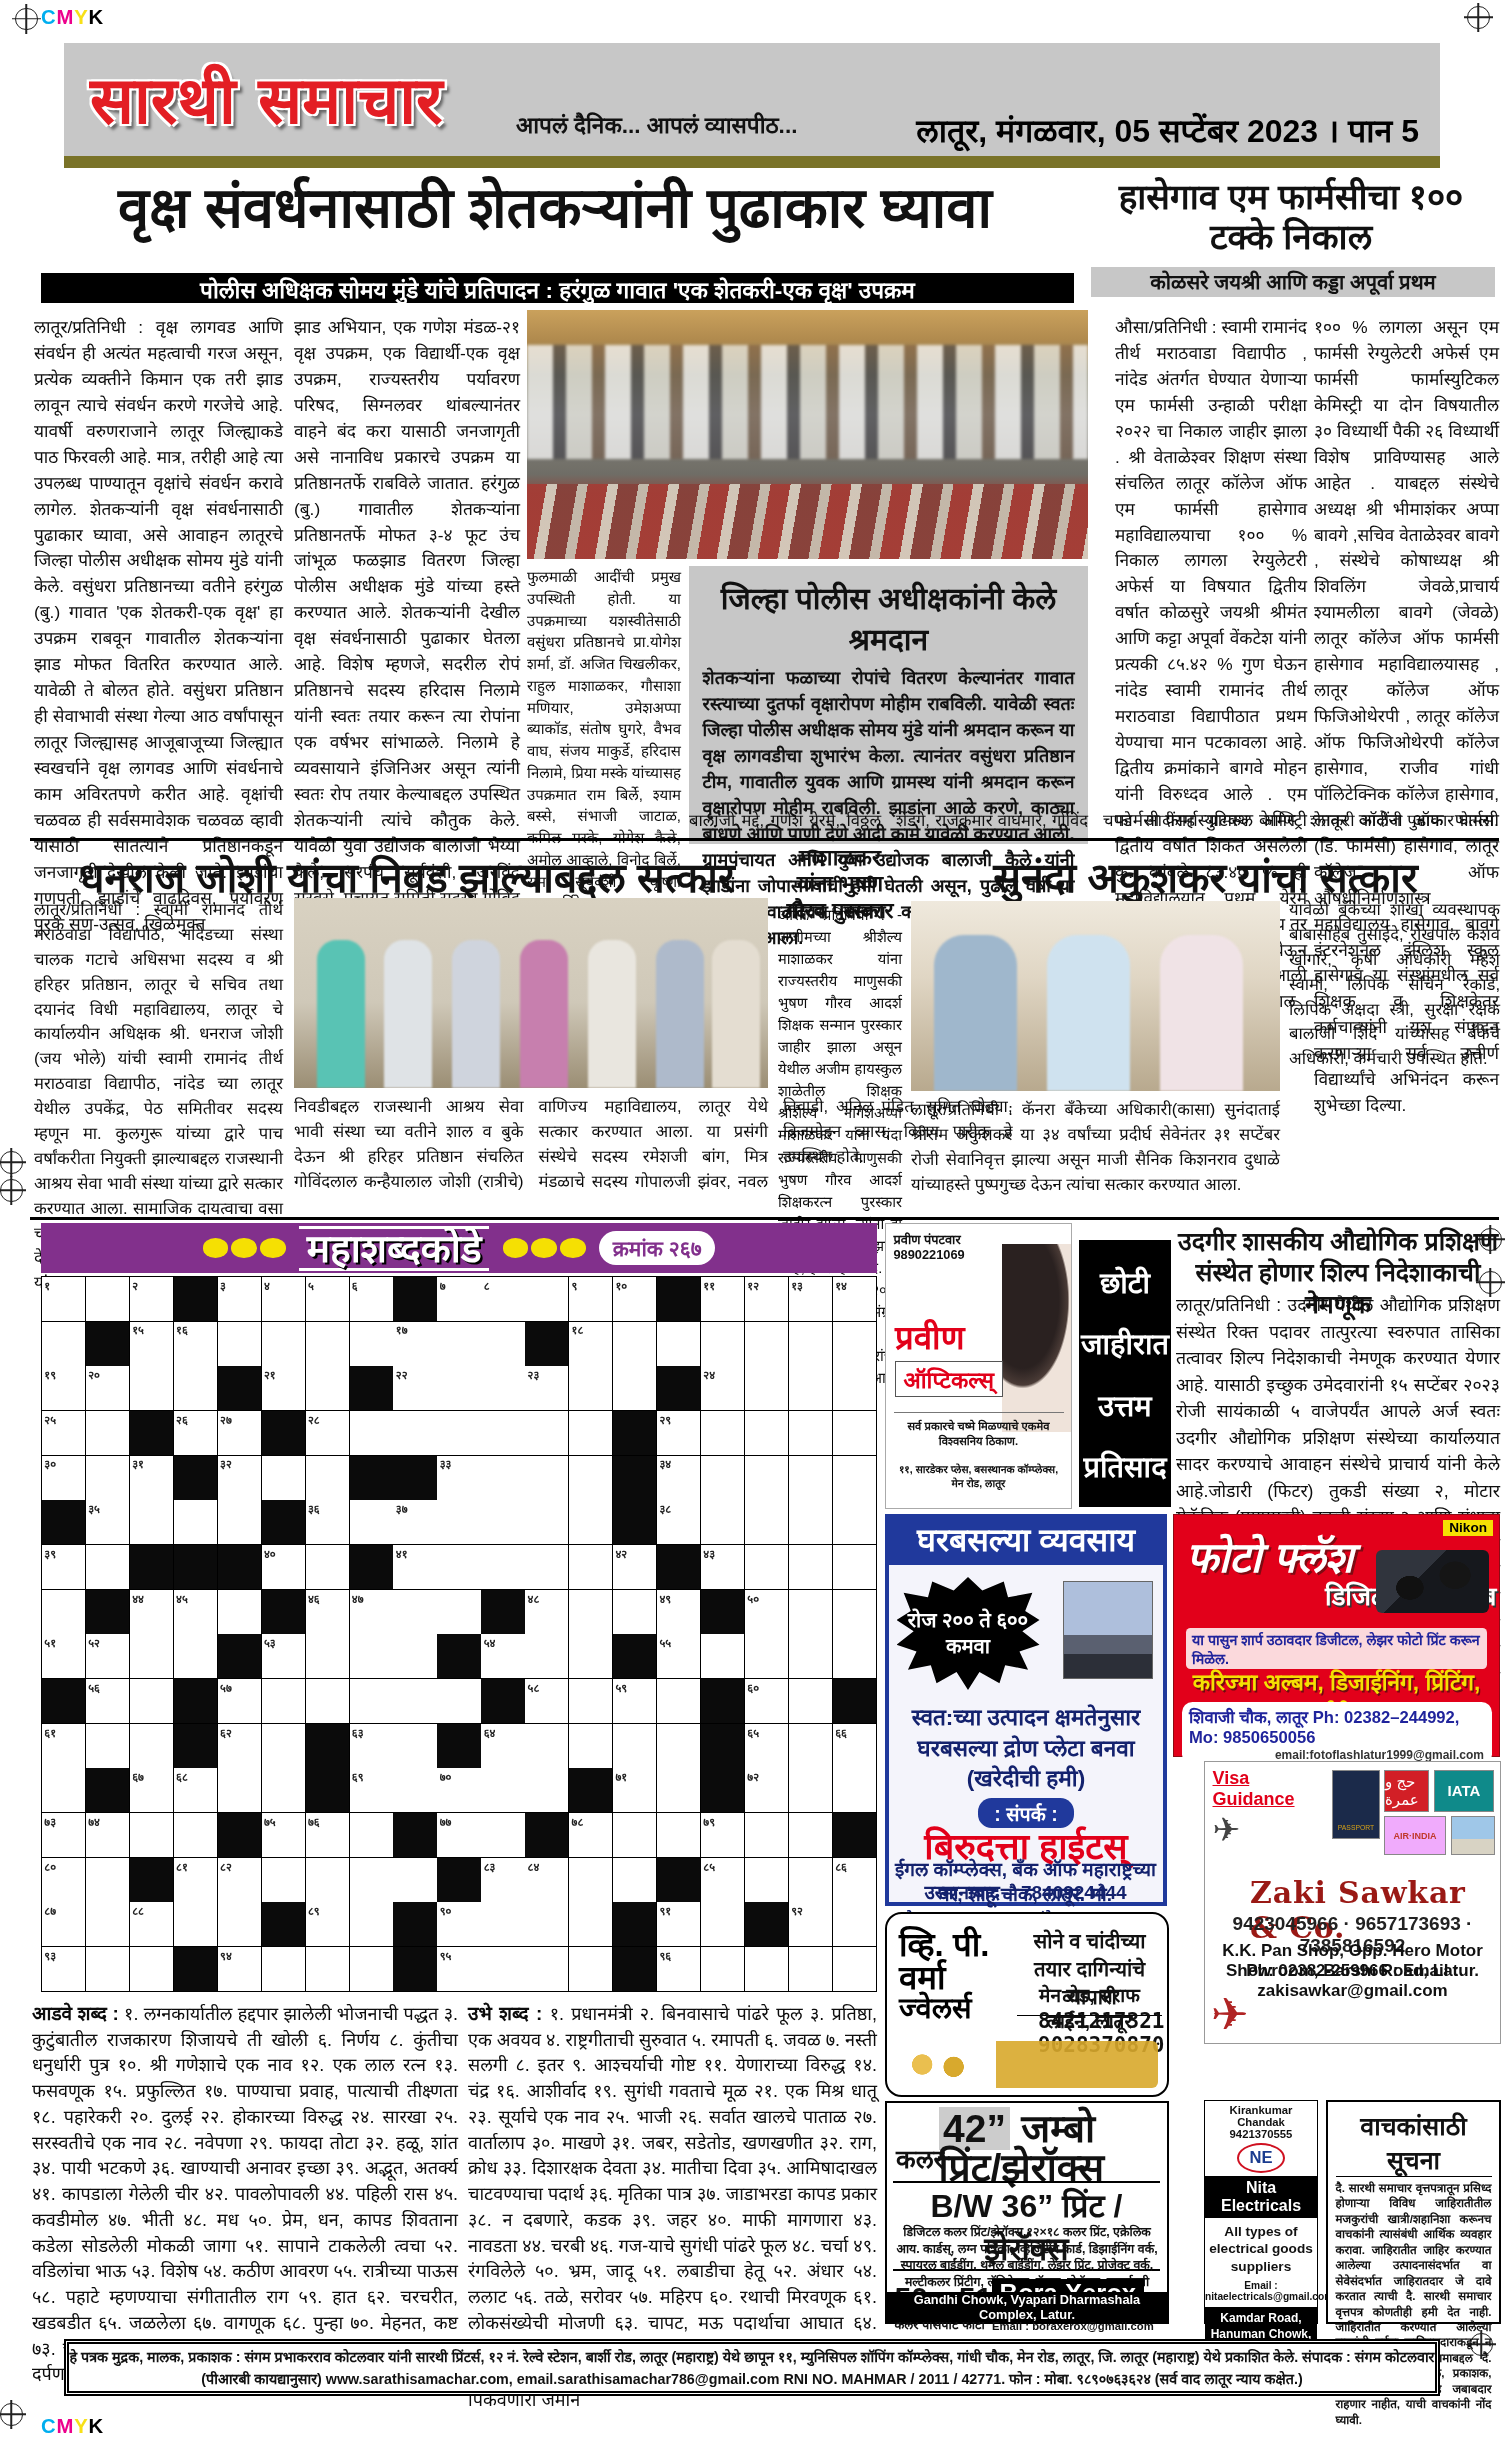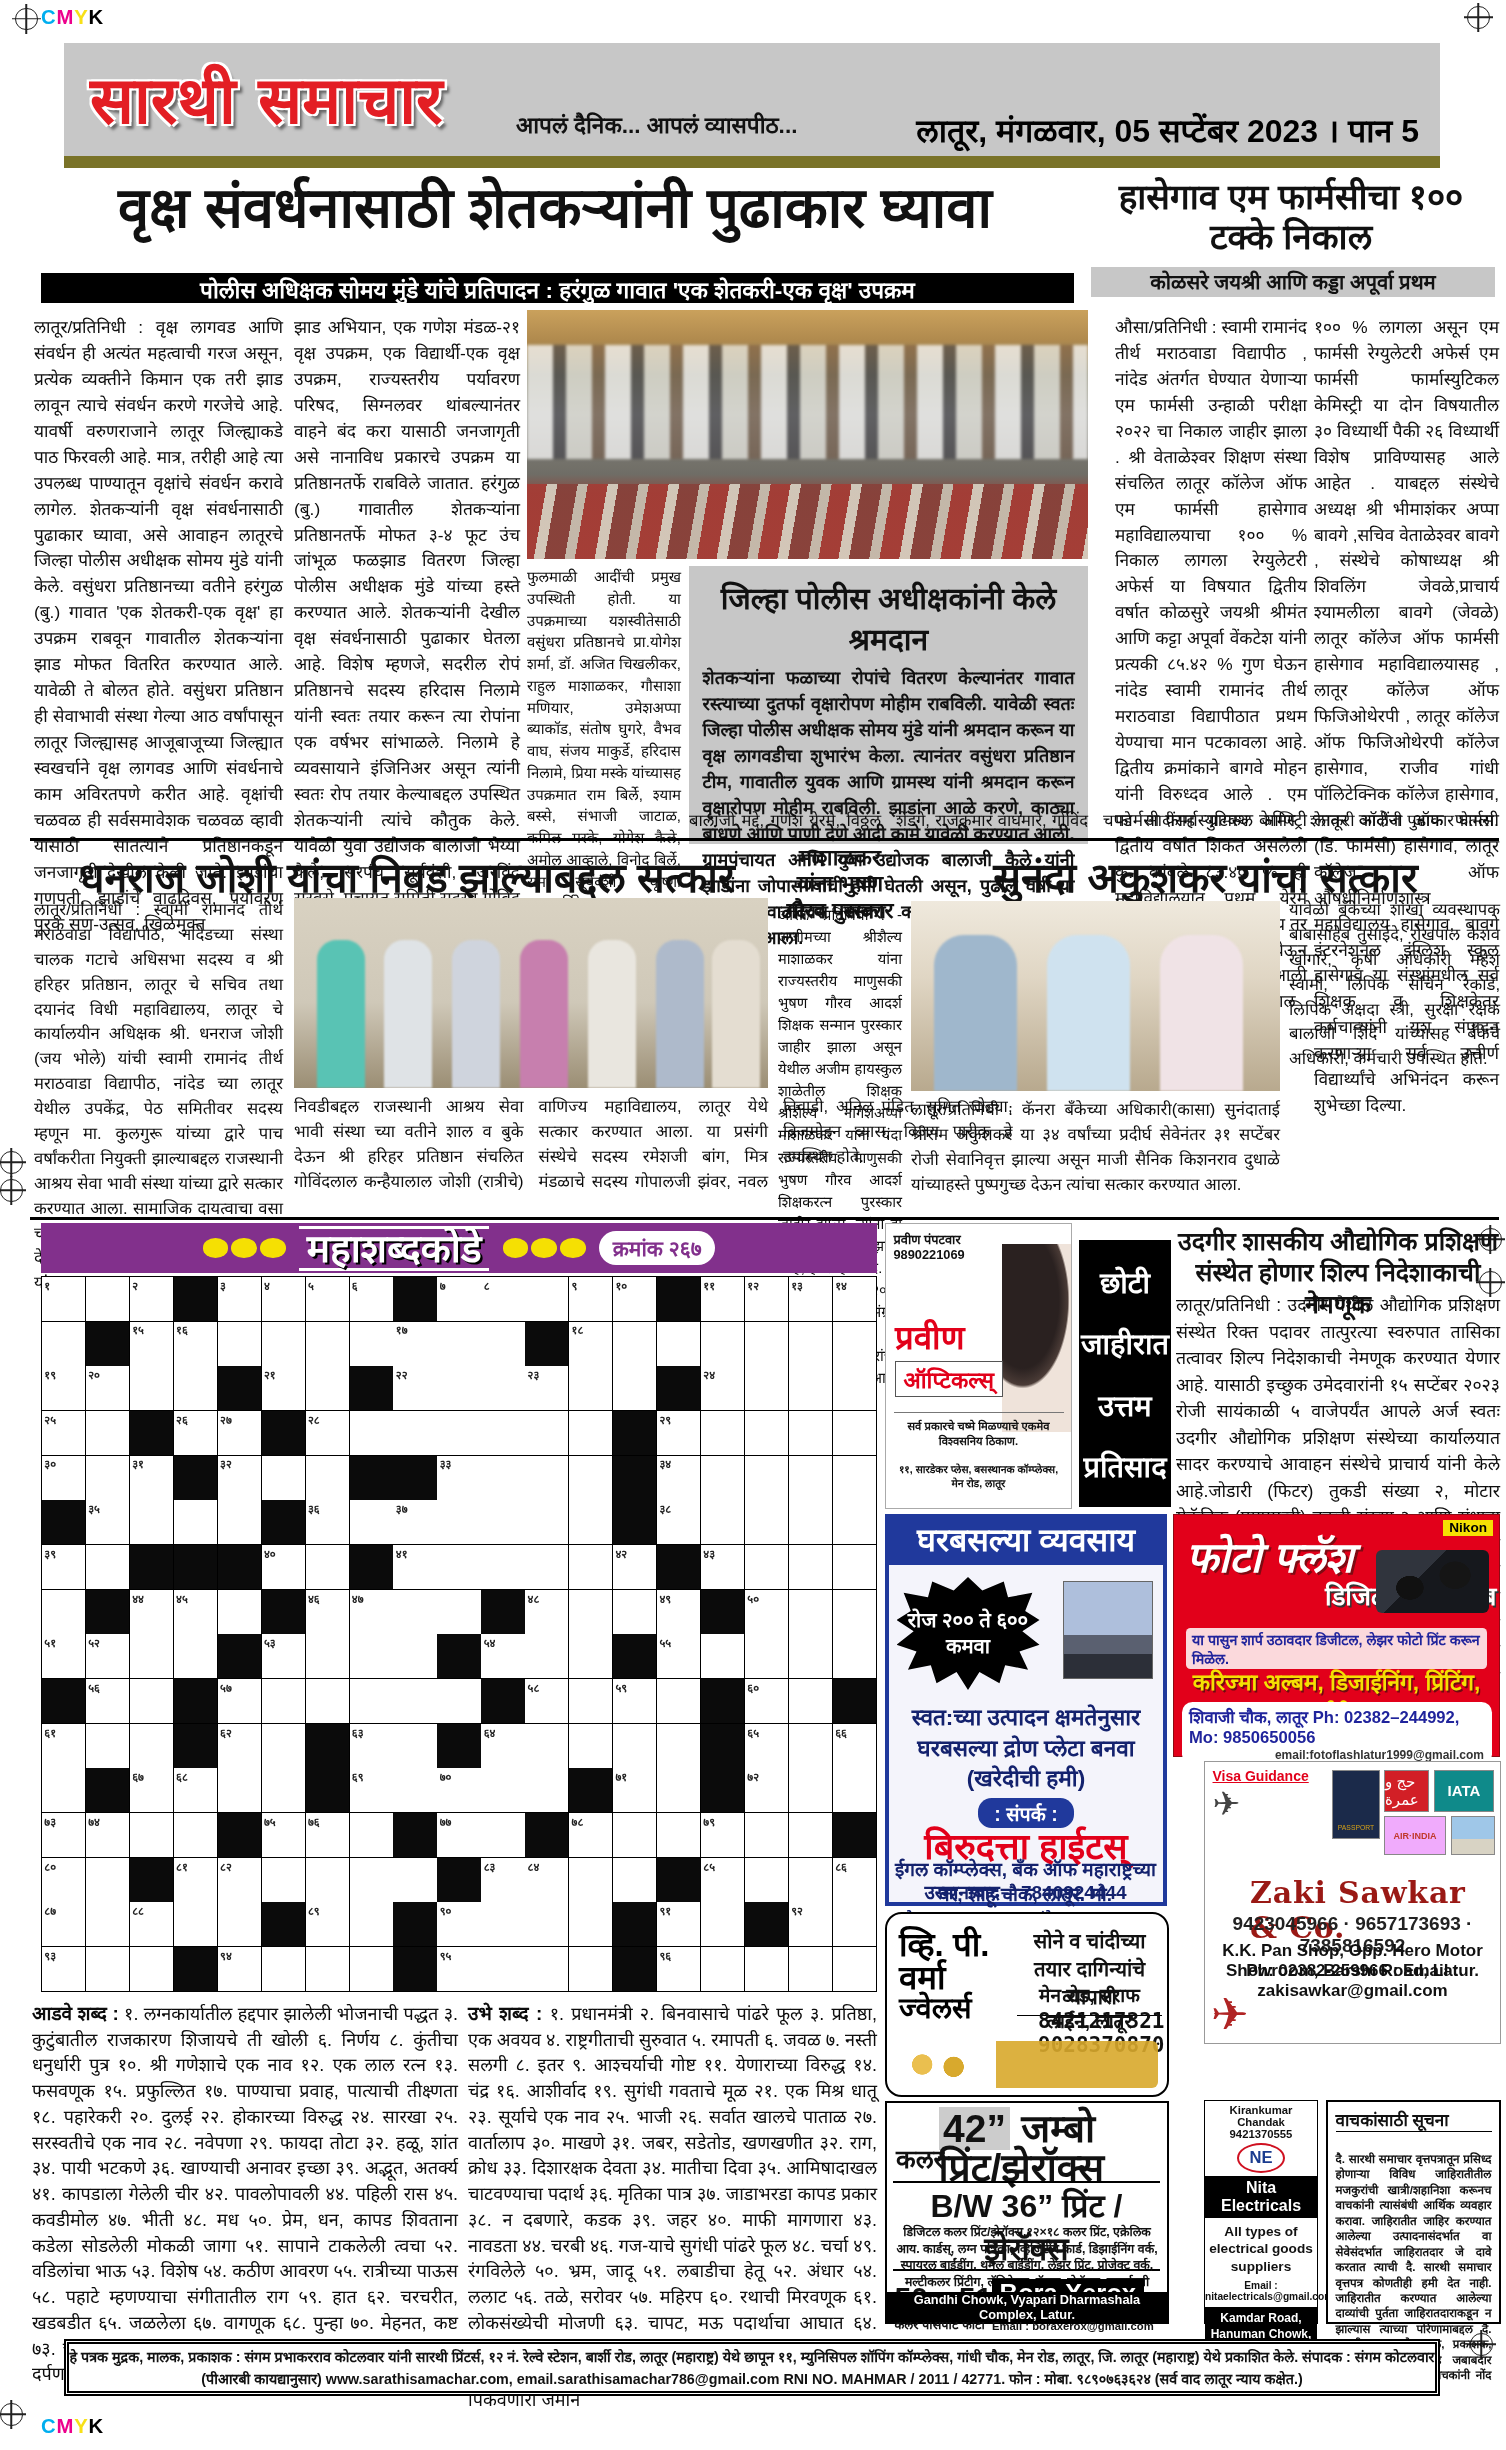--- a/index.html
+++ b/index.html
@@ -105,21 +105,21 @@
   .pf{left:1173px;top:1514px;width:327px;height:243px;background:var(--ad_red);border:1.5px solid #8d0b14;}
   .pf-logo{color:#fff;font-size:42px;font-weight:900;text-shadow:2.3px 2.3px 0 #7e0a12;font-style:italic;}
   .pf-lab{color:#fff;font-size:25.6px;font-weight:900;text-shadow:1.5px 1.5px 0 #333;}
   .pf-nikon{position:absolute;right:6px;top:4.5px;background:var(--yellow);color:#000;font-size:13.6px;font-weight:800;padding:0.8px 6px;}
   .pf-cams{position:absolute;right:10.5px;top:35px;width:113px;height:63px;
     background:radial-gradient(22.6px 19.6px at 30% 60%,#111 60%,transparent 62%),radial-gradient(25.6px 22.6px at 70% 40%,#151515 60%,transparent 62%),linear-gradient(135deg,#30343d 0 40%,#16181d 40% 100%);border-radius:6px;}
   .pf-line1{color:#20249c;background:rgba(255,255,255,.85);font-size:14.3px;font-weight:700;padding:1.5px 6px;border-radius:4.5px;}
   .pf-line2{color:var(--yellow);font-size:22.6px;font-weight:900;text-shadow:1.5px 1.5px 0 #6e0a10;}
   .pf-strip{background:#fff;border-radius:10.5px;padding:3px 7.5px;font-size:16.6px;font-weight:800;color:#20249c;}
   .zaki{left:1204px;top:1761px;width:297px;height:283px;background:#fff;border:1.5px solid #999;}
-  .visa-title{color:var(--ad_red);font-size:14px;font-weight:800;text-decoration:underline;}
+  .visa-title{color:var(--ad_red);font-size:18px;font-weight:800;text-decoration:underline;}
   .visa-item{font-size:16px;font-weight:700;color:#222;margin-top:4.5px;}
   .visa-item:before{content:"★ ";color:#e3007e;}
   .tile{position:absolute;border:0.8px solid #888;}
   .zaki-name{color:var(--dark_red);font-size:30px;font-weight:900;letter-spacing:0.8px;font-family:"DejaVu Serif","Liberation Serif",serif;}
   .zaki-ph{font-size:19px;font-weight:800;color:#222;}
   .zaki-kk{font-size:17px;font-weight:700;color:#111;}
   .varma{left:885px;top:1912px;width:284px;height:185px;border:2.3px solid #000;border-radius:16.6px;background:#fff;}
   .varma-name{color:#000;font-size:33px;font-weight:900;line-height:1.0;}
   .varma-line1{font-size:20.3px;font-weight:800;border-bottom:1.5px solid #000;padding-bottom:5px;}
   .varma-line2{font-size:19px;font-weight:700;}
@@ -136,21 +136,21 @@
   .x42-addr{background:#000;color:#fff;font-size:12.8px;font-weight:700;}
   .nita{left:1204px;top:2100px;width:114px;height:224px;border:1.5px solid #000;background:#fff;}
   .nita-dealer{font-size:11.3px;font-weight:700;}
   .ne-logo{width:48px;height:30px;border:2.3px solid #cf1020;border-radius:50%;color:#1a3c8f;
     font-size:16.6px;font-weight:900;display:flex;align-items:center;justify-content:center;margin:3px auto;}
   .nita-name{background:#000;color:#fff;font-size:16px;font-weight:800;padding:3px 0;}
   .nita-line{font-size:13.6px;font-weight:700;line-height:1.3;}
   .nita-email{font-size:10.2px;font-weight:700;}
   .nita-addr{background:#000;color:#fff;font-size:12px;font-weight:700;line-height:1.35;padding:3px 1.5px;}
   .suchana{left:1326px;top:2100px;width:175px;height:224px;border:2.3px solid #000;background:#fff;padding:6px 7.5px;}
-  .suchana h4{font-size:17px;font-weight:900;text-align:left;border-bottom:1.5px solid #000;margin-bottom:19px;}
+  .suchana h4{font-size:25px;font-weight:900;text-align:center;border-bottom:1.5px solid #000;margin-bottom:3px;}
   .suchana p{font-size:11.7px;line-height:1.32;text-align:justify;font-weight:600;}
 
   .footer{left:64px;top:2339px;width:1376px;height:57px;border:5.3px double #000;background:#fff;
     display:flex;flex-direction:column;align-items:center;justify-content:center;gap:3px;}
   .footer div{font-size:14.3px;font-weight:600;}
 
   .plane{font-size:33px;color:#444;}
 </style>
 </head>
 <body>

